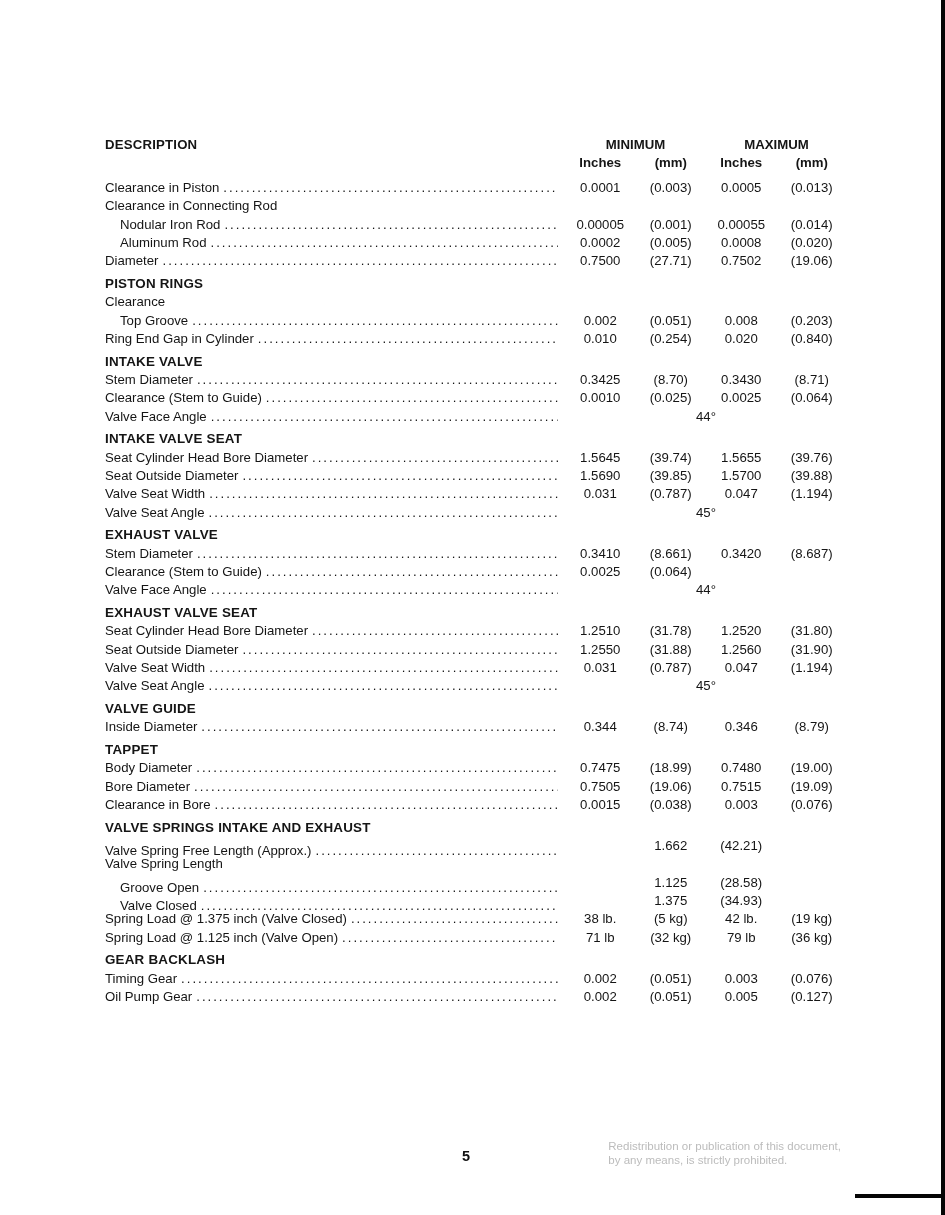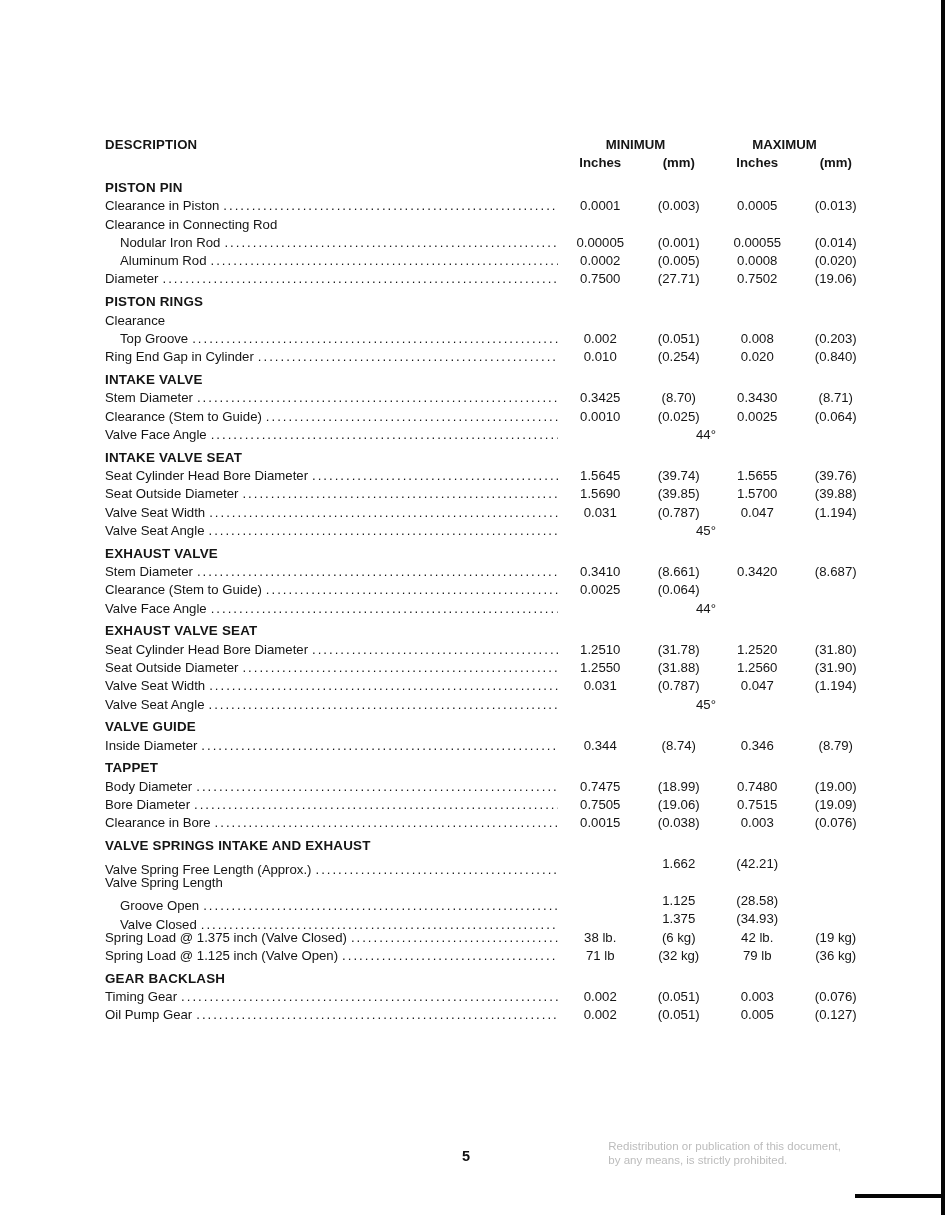--- a/index.html
+++ b/index.html
@@ -25,21 +25,21 @@
   .leader {
     flex:1 1 auto; overflow:hidden; white-space:nowrap;
     margin:0 7px 0 4px; min-width:0;
   }
   .leader::after {
     content:"..................................................................................................................................";
     letter-spacing:2px; font-size:13.2px; color:#151515;
   }
   .leader.no-dots::after { content:""; }
   .values {
-    display:flex; width:282px; flex:0 0 282px; position:relative;gap:8px;
+    display:flex; width:282px; flex:0 0 282px; position:relative;
   }
   .cell { width:70.5px; flex:0 0 70.5px; text-align:center; white-space:nowrap; }
   .values.centered { justify-content:center; }
   .center-val { text-align:center; white-space:nowrap; }
   .section { margin-top:4.5px; }
   .section-title {
     font-weight:bold; font-size:13.4px;
     height:18.3px; line-height:18.3px;
     letter-spacing:0.2px;
   }
@@ -87,21 +87,20 @@
           <span class="cell">Inches</span>
           <span class="cell">(mm)</span>
           <span class="cell">Inches</span>
           <span class="cell">(mm)</span>
         </span>
       </div>
     </div>
 
     <div id="sections">
         <div class="section">
-          <div class="section-title">PISTON PIN</div>
           <div class="row">
             <span class="label">Clearance in Piston</span>
             <span class="leader"></span>
             <span class="values">
               <span class="cell">0.0001</span>
               <span class="cell">(0.003)</span>
               <span class="cell">0.0005</span>
               <span class="cell">(0.013)</span>
             </span>
           </div>
@@ -405,21 +404,21 @@
               <span class="cell">1.375</span>
               <span class="cell">(34.93)</span>
               <span class="cell"></span>
             </span>
           </div>
           <div class="row">
             <span class="label">Spring Load @ 1.375 inch (Valve Closed)</span>
             <span class="leader"></span>
             <span class="values">
               <span class="cell">38 lb.</span>
-              <span class="cell">(6 kg)</span>
+              <span class="cell">(5 kg)</span>
               <span class="cell">42 lb.</span>
               <span class="cell">(19 kg)</span>
             </span>
           </div>
           <div class="row">
             <span class="label">Spring Load @ 1.125 inch (Valve Open)</span>
             <span class="leader"></span>
             <span class="values">
               <span class="cell">71 lb</span>
               <span class="cell">(32 kg)</span>

